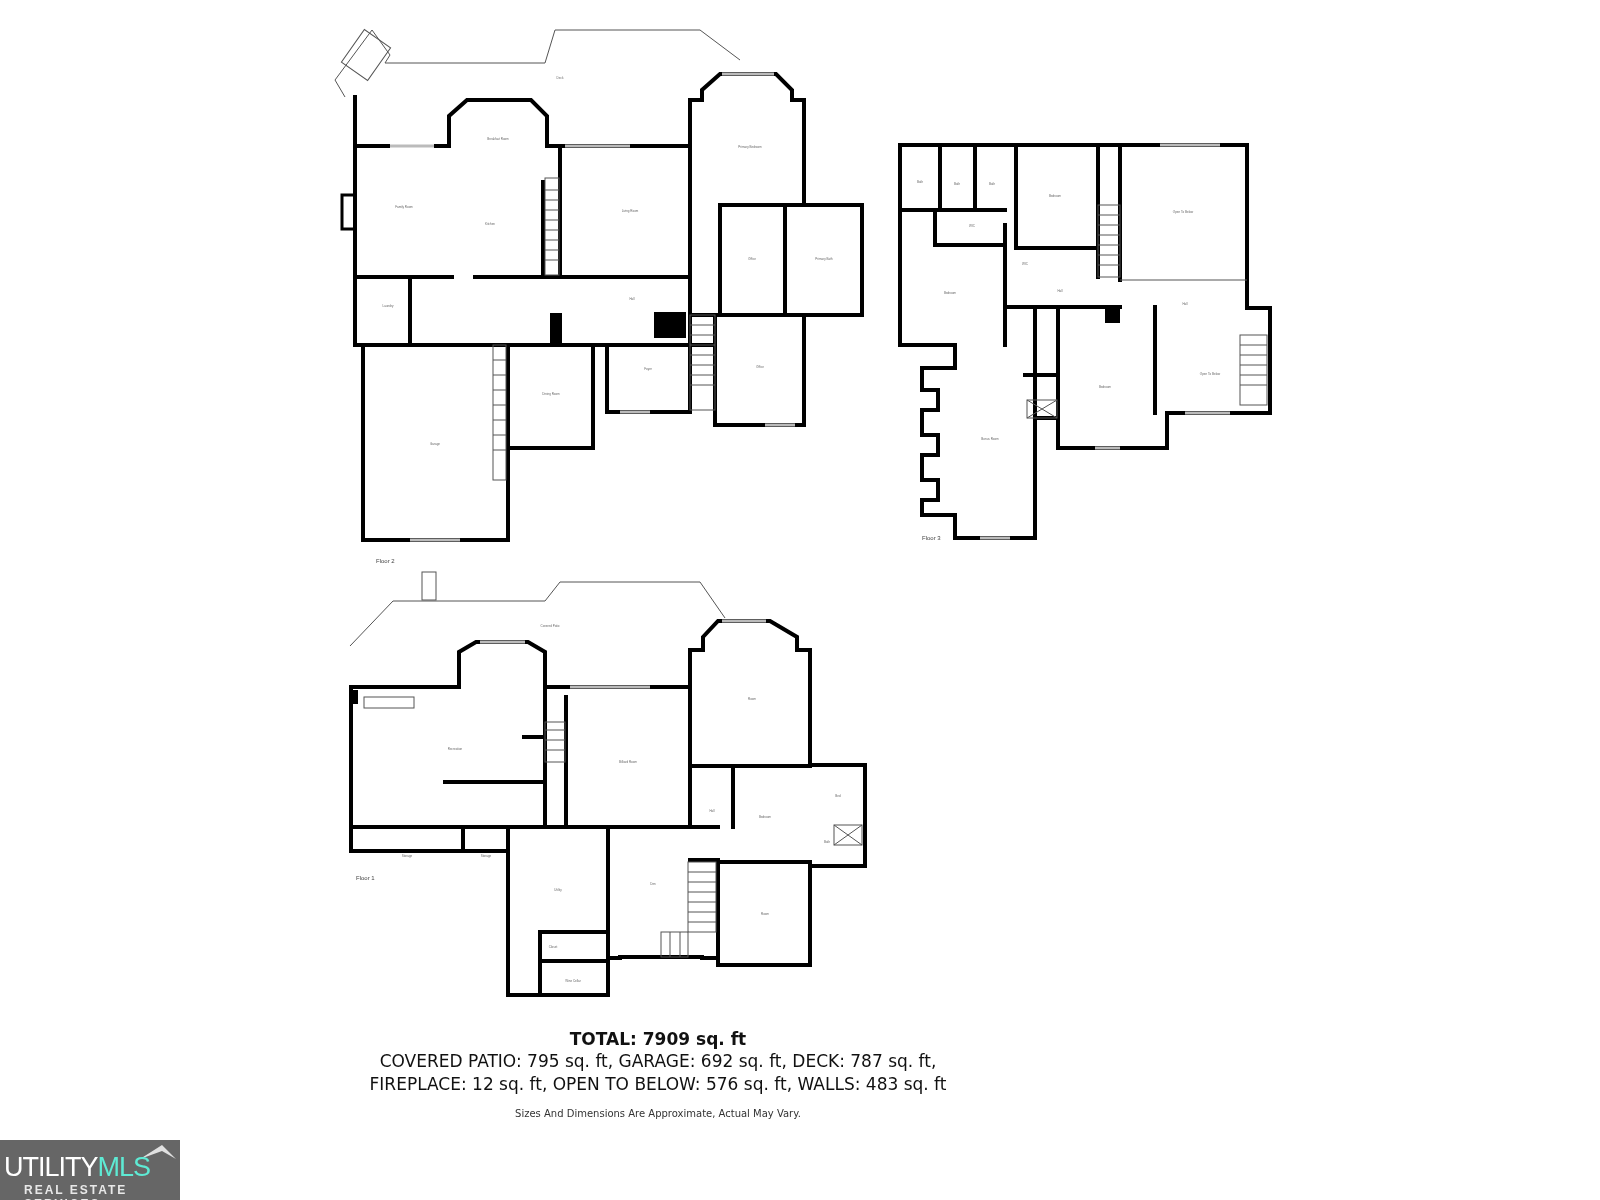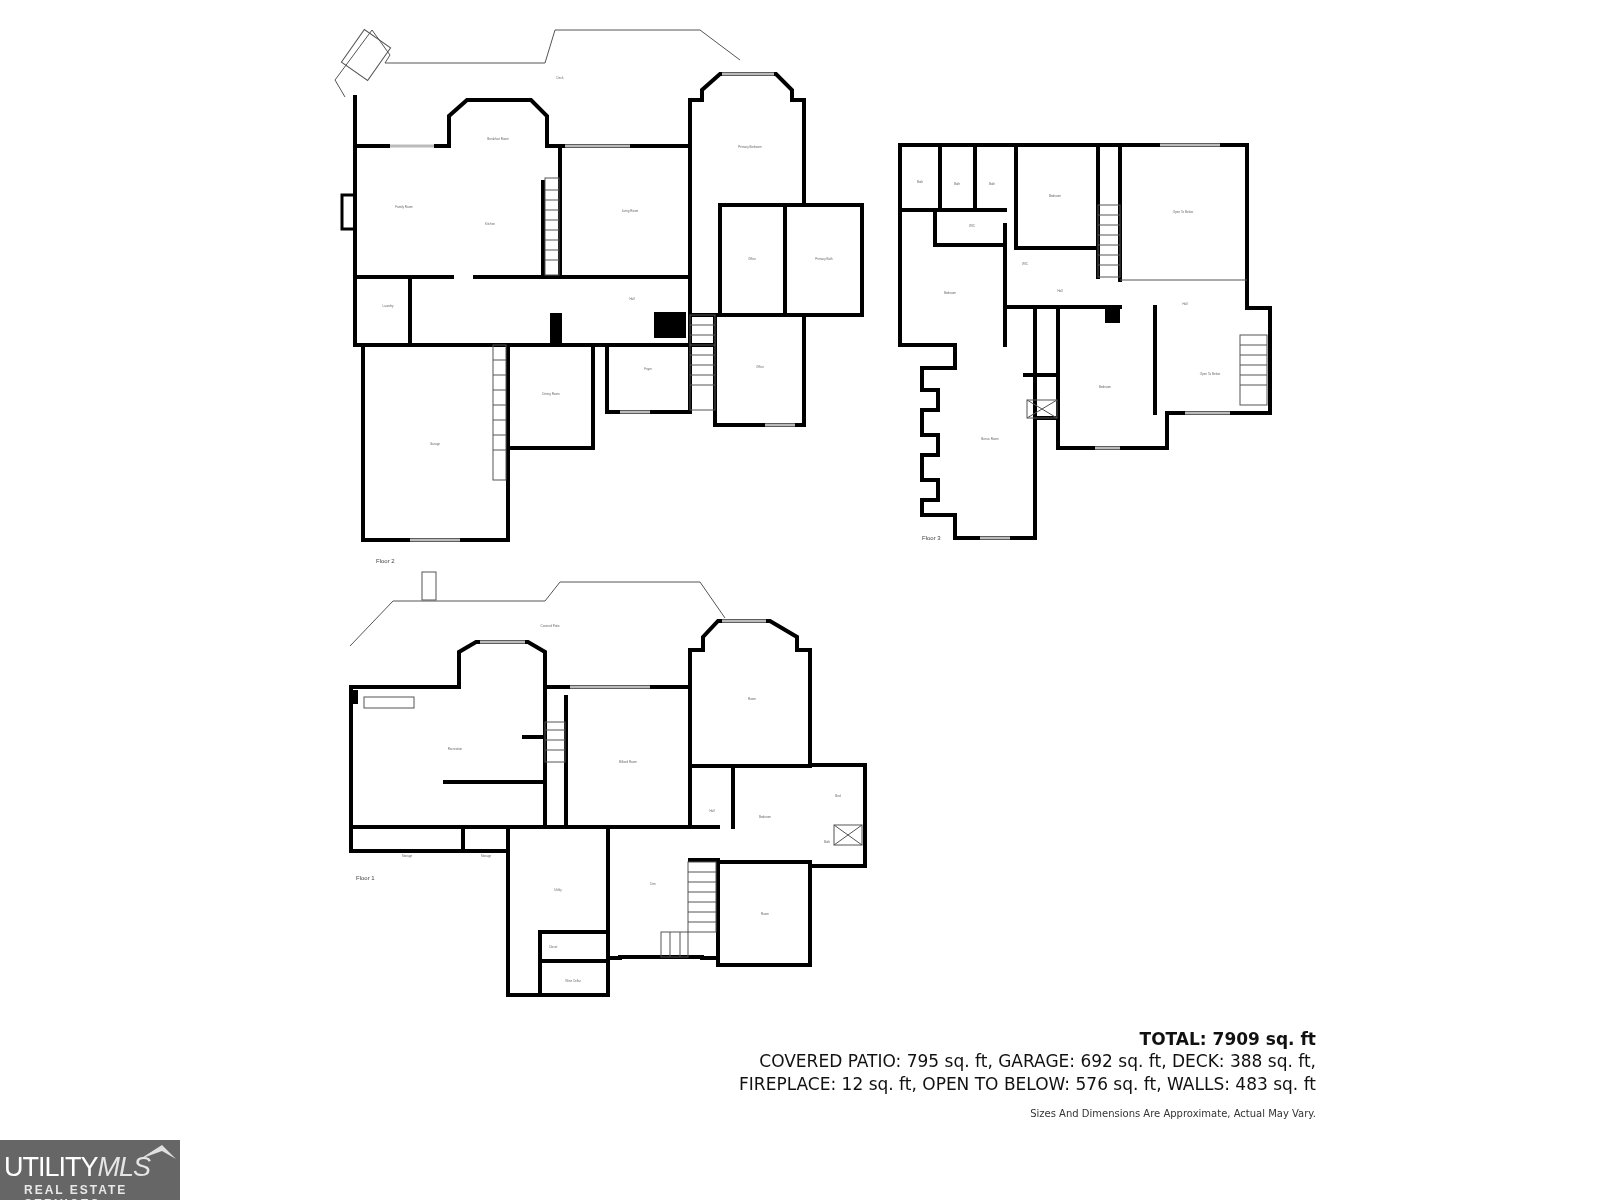--- a/index.html
+++ b/index.html
@@ -4,27 +4,27 @@
 <style>
   html, body { margin:0; padding:0; background:#ffffff; }
   body { width:1600px; height:1200px; position:relative; overflow:hidden; font-family:"Liberation Sans", sans-serif; }
   svg.plan { position:absolute; left:0; top:0; }
   .wall { stroke:#000; stroke-width:4; fill:none; stroke-linecap:square; }
   .thin { stroke:#555; stroke-width:1; fill:none; }
   .win { stroke:#bbb; stroke-width:3; fill:none; }
   .solid { fill:#000; }
   .lbl { font-size:3px; fill:#666; text-anchor:middle; }
   .floor-lbl { font-size:6px; fill:#444; }
-  #summary { position:absolute; left:0; top:1028px; width:1316px; text-align:right; color:#111; font-family:"DejaVu Sans", sans-serif; }
+  #summary { position:absolute; left:0; top:1028px; width:1316px; text-align:center; color:#111; font-family:"DejaVu Sans", sans-serif; }
   #summary .total { font-weight:bold; font-size:17px; line-height:22px; }
   #summary .line { font-size:17px; line-height:23px; }
   #summary .note { font-size:10px; margin-top:12px; color:#333; }
   #logo { position:absolute; left:0; top:1140px; width:180px; height:60px; background:#666; color:#fff; }
   #logo .brand { position:absolute; left:4px; top:12px; font-size:27px; letter-spacing:-1px; font-family:"Liberation Sans", sans-serif; }
-  #logo .brand .mls { color:#e5e5e5;font-style:italic; }
+  #logo .brand .mls { color:#5eead4; }
   #logo .tag { position:absolute; left:24px; top:43px; font-size:12px; letter-spacing:2px; color:#e8e8e8; font-weight:bold; }
   #logo .roof { position:absolute; left:138px; top:3px; }
 </style>
 </head>
 <body>
 
 <svg class="plan" width="1600" height="1020" viewBox="0 0 1600 1020">
 
   <g>
 
@@ -232,21 +232,21 @@
     <text class="lbl" x="653" y="885">Den</text>
     <text class="lbl" x="765" y="915">Room</text>
     <text class="lbl" x="553" y="948">Closet</text>
     <text class="lbl" x="573" y="982">Wine Cellar</text>
     <text class="floor-lbl" x="356" y="880">Floor 1</text>
   </g>
 </svg>
 
 <div id="summary">
   <div class="total">TOTAL: 7909 sq. ft</div>
-  <div class="line">COVERED PATIO: 795 sq. ft, GARAGE: 692 sq. ft, DECK: 388 sq. ft,</div>
+  <div class="line">COVERED PATIO: 795 sq. ft, GARAGE: 692 sq. ft, DECK: 787 sq. ft,</div>
   <div class="line">FIREPLACE: 12 sq. ft, OPEN TO BELOW: 576 sq. ft, WALLS: 483 sq. ft</div>
   <div class="note">Sizes And Dimensions Are Approximate, Actual May Vary.</div>
 </div>
 
 <div id="logo">
   <svg class="roof" width="40" height="18">
       <polygon points="2,16 24,2 38,16 24,8" fill="#e0e0e0"></polygon>
     </svg>
   <div class="brand"><span>UTILITY</span><span class="mls">MLS</span></div>
   <div class="tag">REAL ESTATE SERVICES</div>

